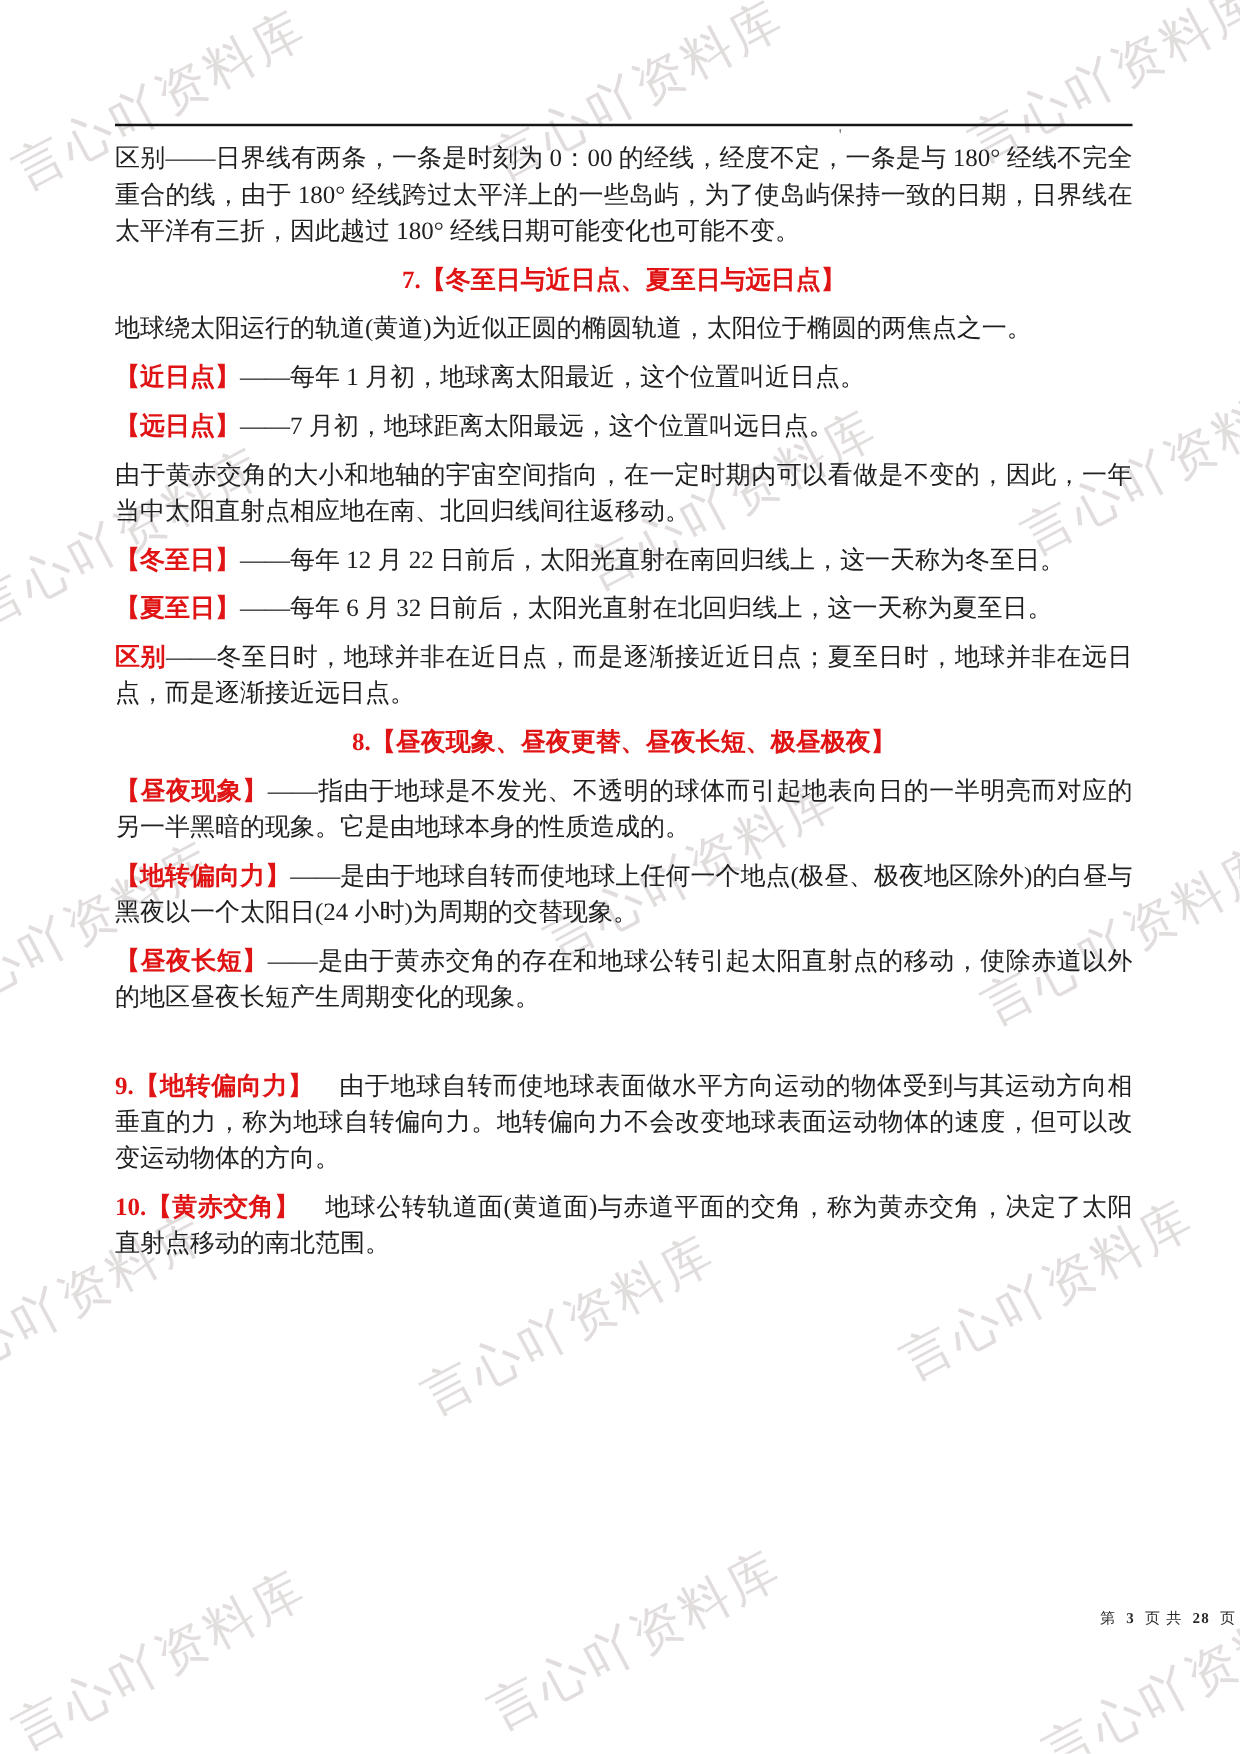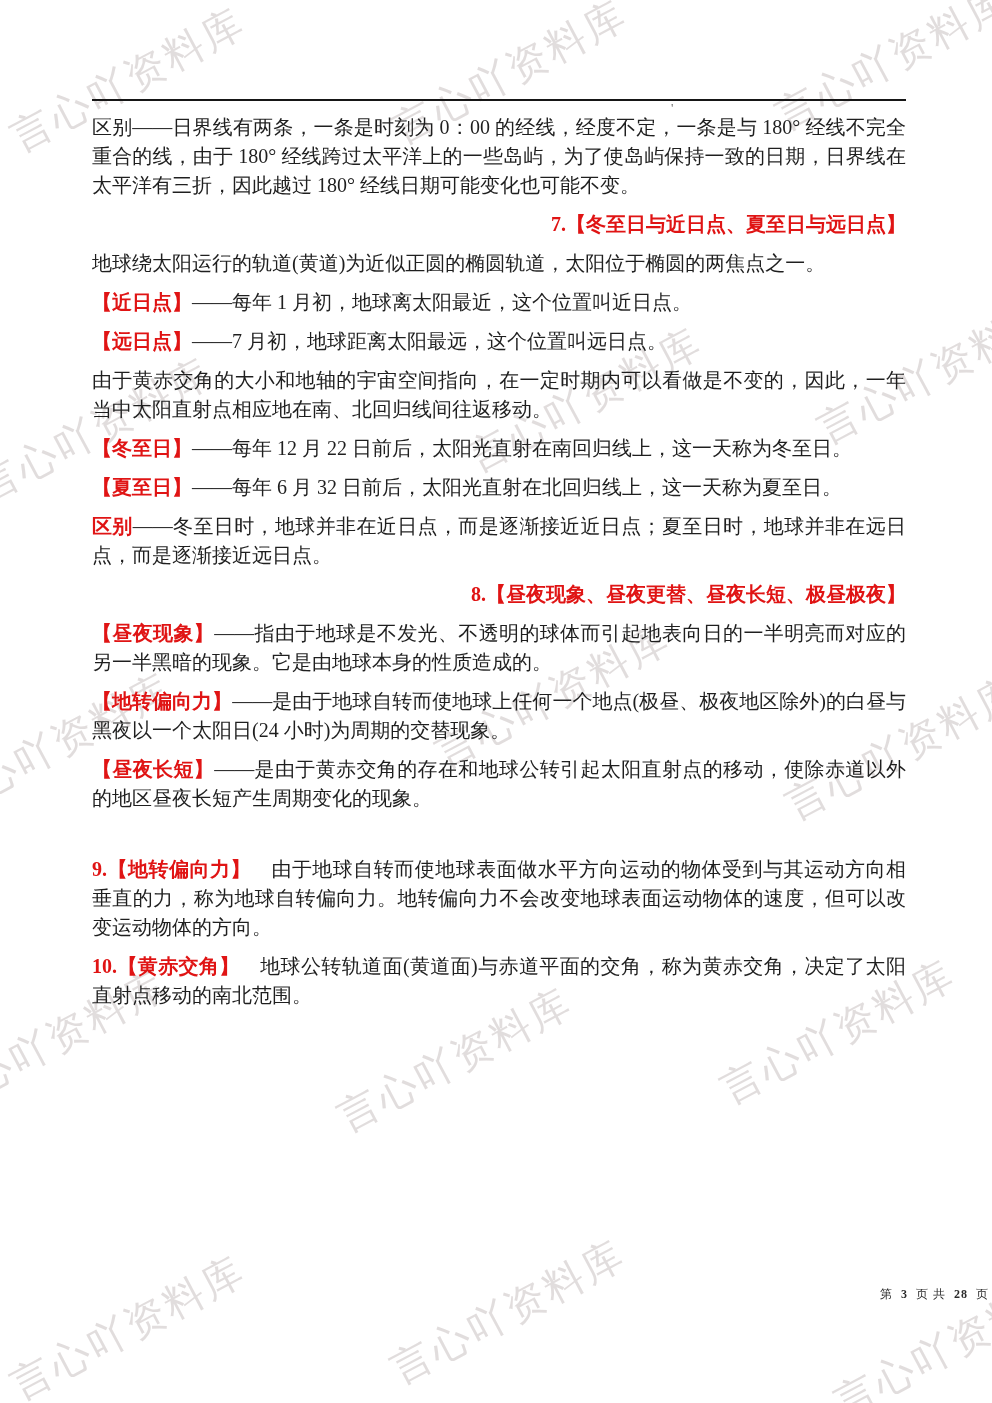--- a/index.html
+++ b/index.html
@@ -54,21 +54,21 @@
     text-align: justify;
     text-justify: inter-ideograph;
   }
   .para .lead {
     color: #e01414;
     font-weight: bold;
   }
   .para.heading {
     color: #e01414;
     font-weight: bold;
-    text-align: right;
+    text-align: center;
   }
   .gap { height: 32px; }
   .footer {
     position: absolute;
     left: 0;
     right: 0;
     top: 1286px;
     text-align: right;
     font-size: 12px;
     color: #2b2b2b;

